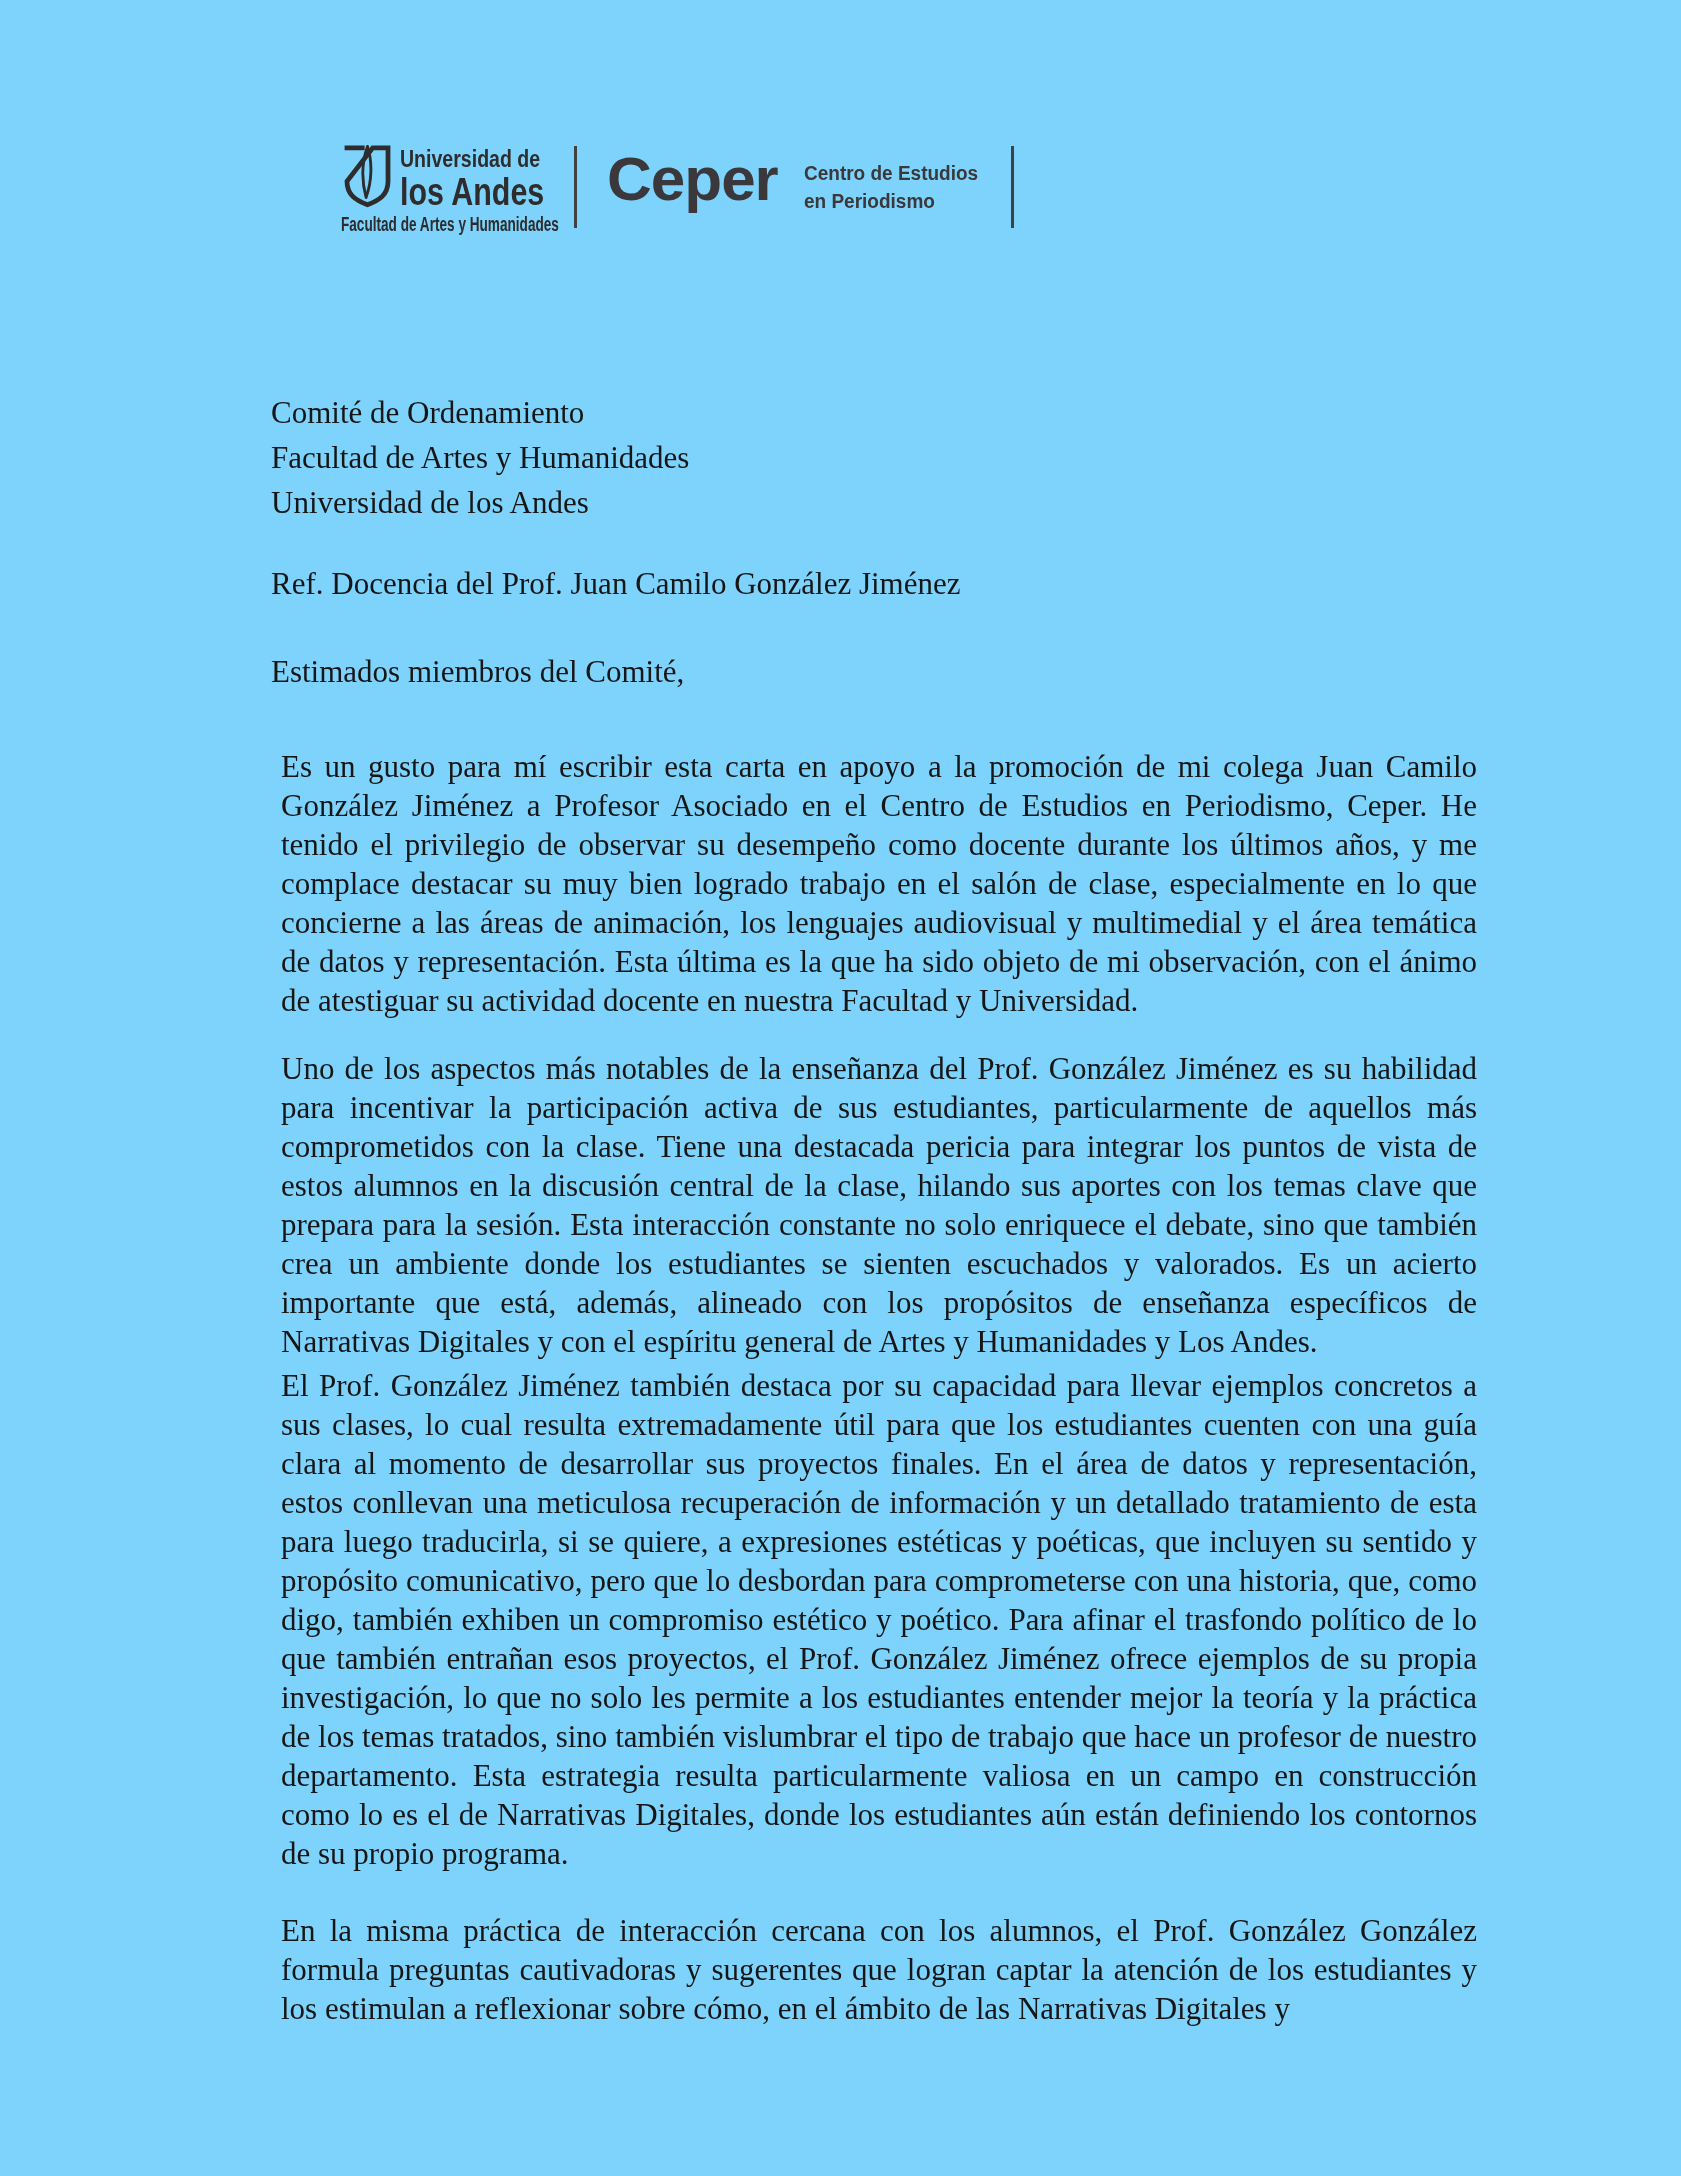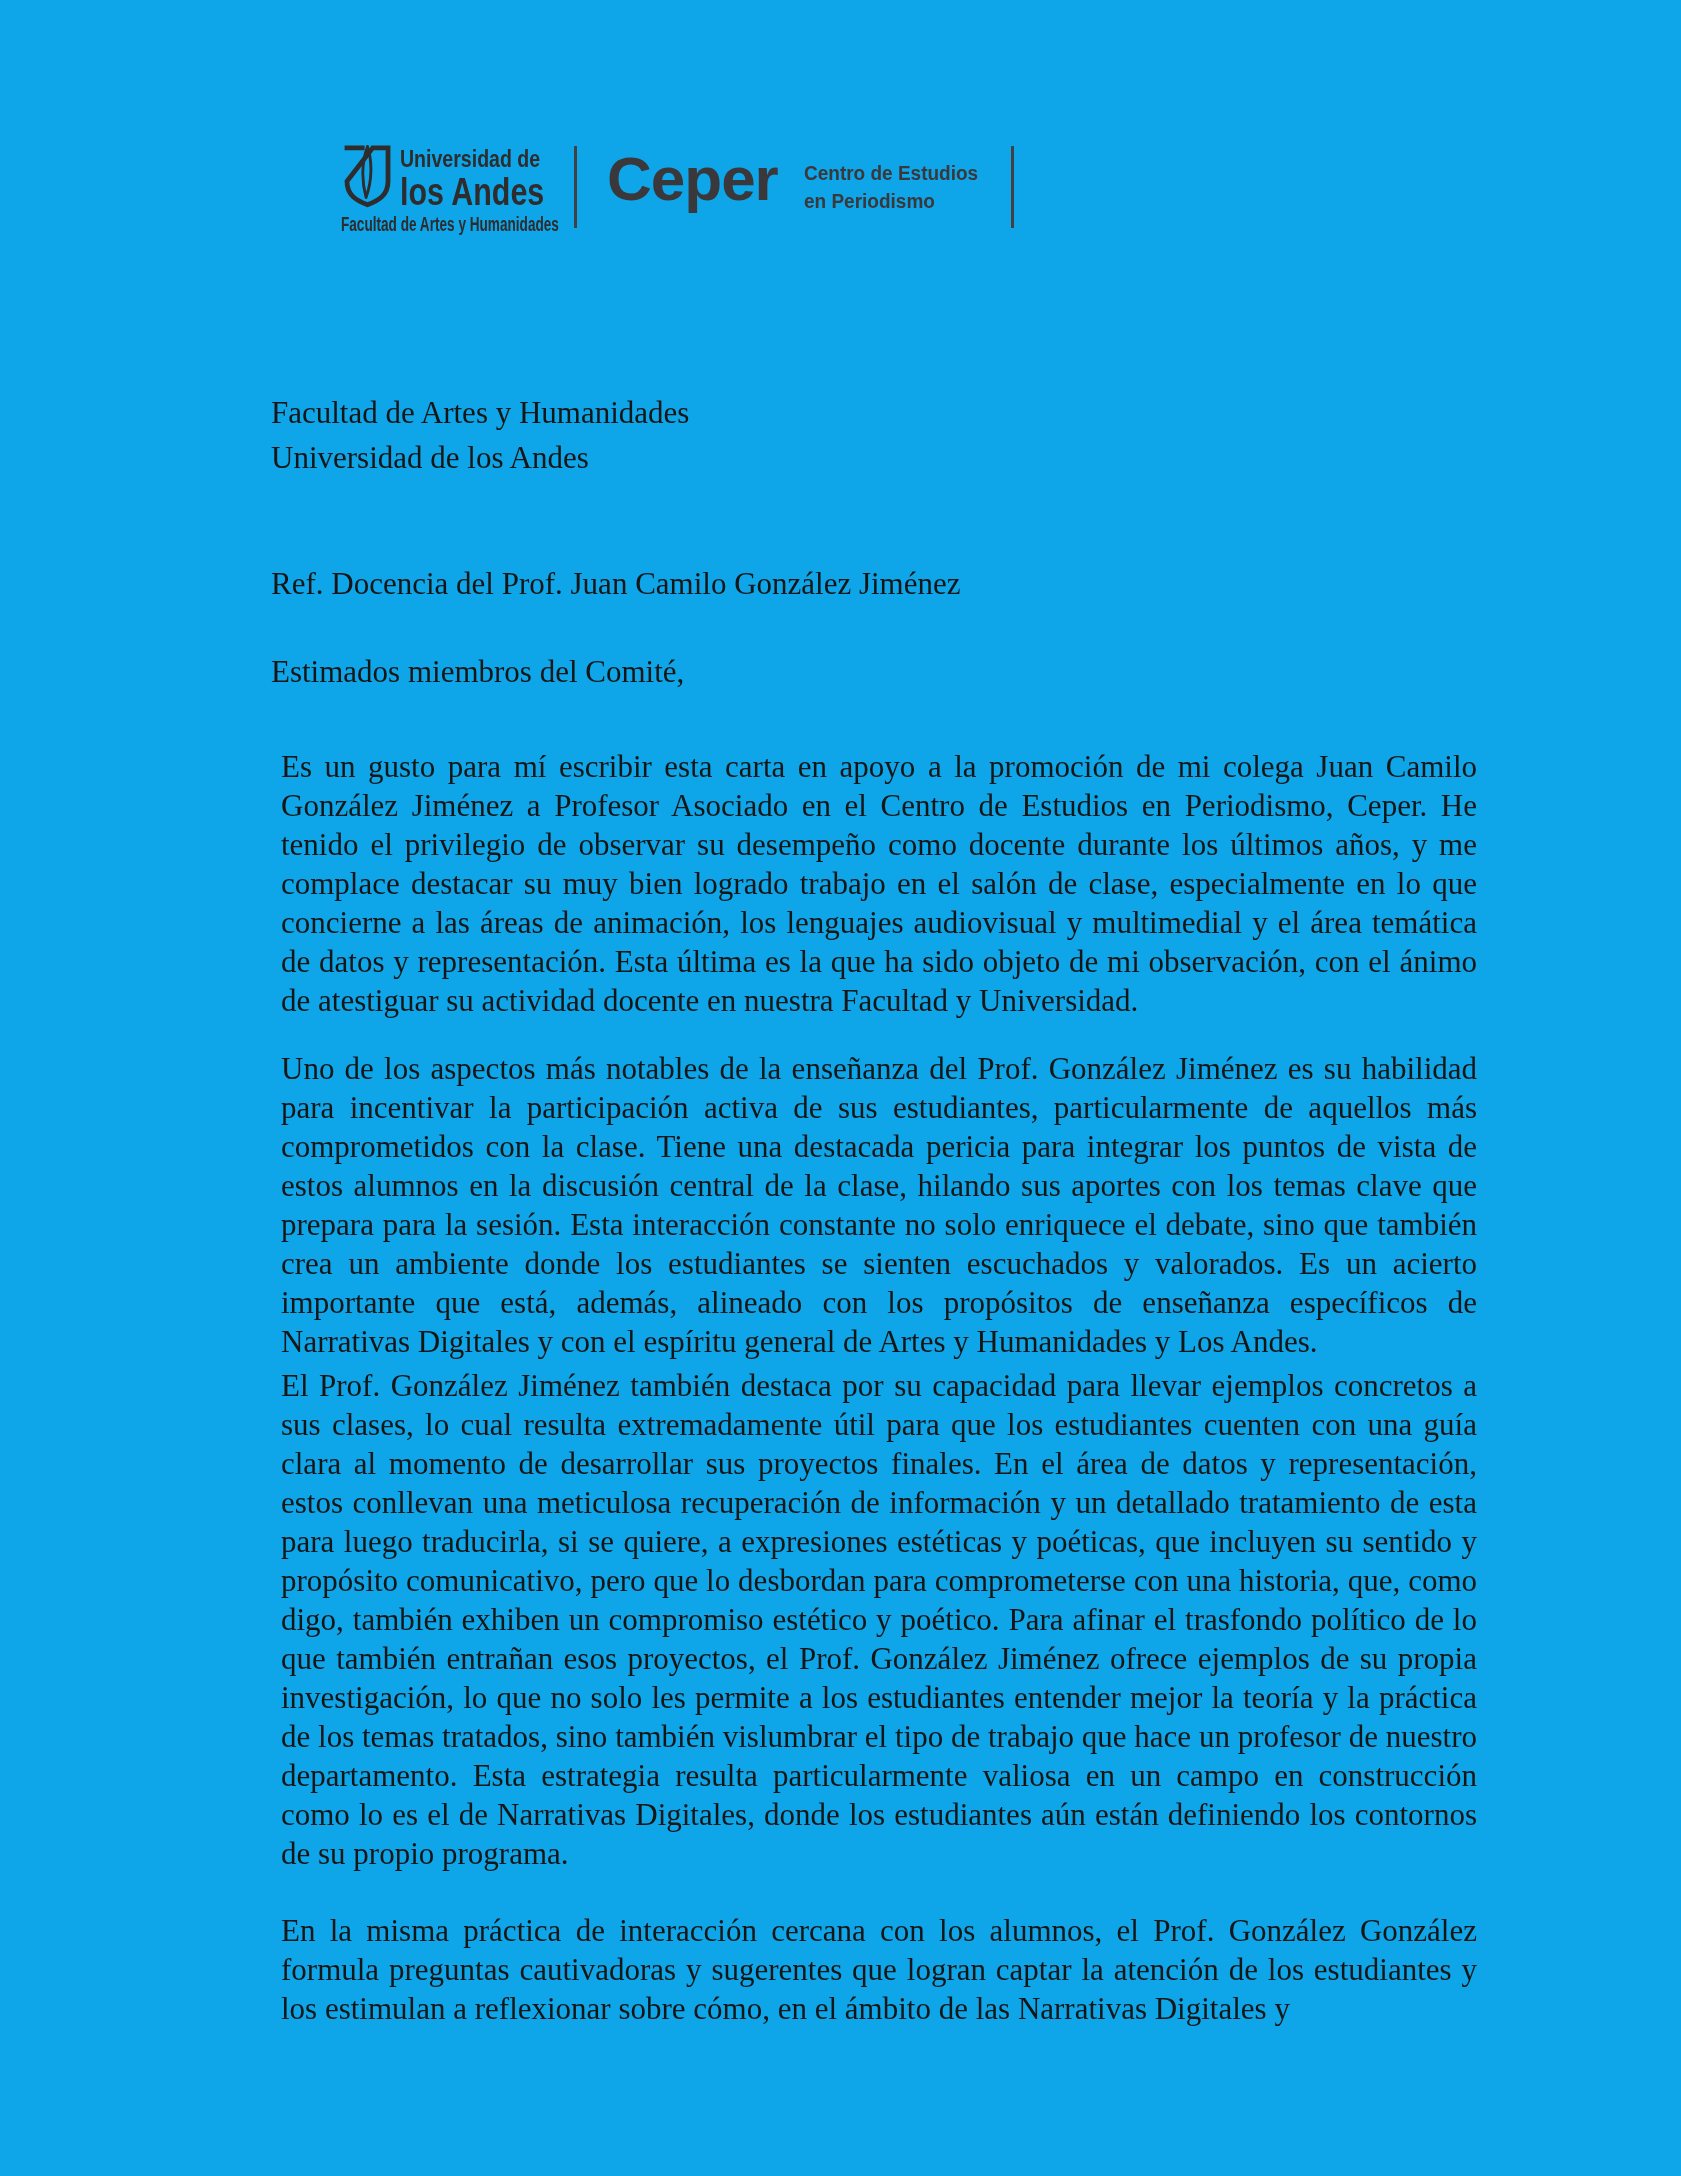--- a/index.html
+++ b/index.html
@@ -5,21 +5,21 @@
 <style>
   html,body{margin:0;padding:0;}
   body{
     width:1682px;height:2176px;
     background:#ffffff;
     font-family:"Liberation Serif","DejaVu Serif",serif;
     color:#1c1c1c;
     position:relative;
     overflow:hidden;
   }
-  .page{position:absolute;inset:0;background:#0ea5e9;}
+  .page{position:absolute;inset:0;background:#7dd3fc;}
 
   
   .letterhead{position:absolute;left:0;top:0;width:1682px;height:276px;
     font-family:"Liberation Sans","DejaVu Sans",sans-serif;color:#2e2c2d;}
   .lh-abs{position:absolute;white-space:nowrap;}
   .shield{left:343px;top:145px;}
   .uni-name{left:400px;top:148px;line-height:1;}
   .uni-name .l1{font-size:23px;font-weight:bold;transform:scaleX(.85);transform-origin:left top;letter-spacing:0;}
   .uni-name .l2{font-size:39px;font-weight:bold;transform:scaleX(.78);transform-origin:left top;margin-top:1px;}
   .faculty{left:341px;top:213px;font-size:20px;font-weight:bold;transform:scaleX(.68);transform-origin:left top;}
@@ -74,20 +74,21 @@
       <div>Centro de Estudios</div>
       <div>en Periodismo</div>
     </div>
 
     <div class="lh-abs divider div2"></div>
 
   </div>
 
 
   <div class="blk addr">
+    <div>Comité de Ordenamiento</div>
     <div>Facultad de Artes y Humanidades</div>
     <div>Universidad de los Andes</div>
   </div>
 
   <div class="blk salutation">Estimados miembros del Comité,</div>
 
   <div class="blk refline">Ref. Docencia del Prof. Juan Camilo González Jiménez</div>
 
   <div class="blk p1">
     <p>Es un gusto para mí escribir esta carta en apoyo a la promoción de mi colega Juan Camilo González Jiménez a Profesor Asociado en el Centro de Estudios en Periodismo, Ceper. He tenido el privilegio de observar su desempeño como docente durante los últimos años, y me complace destacar su muy bien logrado trabajo en el salón de clase, especialmente en lo que concierne a las áreas de animación, los lenguajes audiovisual y multimedial y el área temática de datos y representación. Esta última es la que ha sido objeto de mi observación, con el ánimo de atestiguar su actividad docente en nuestra Facultad y Universidad.</p>

